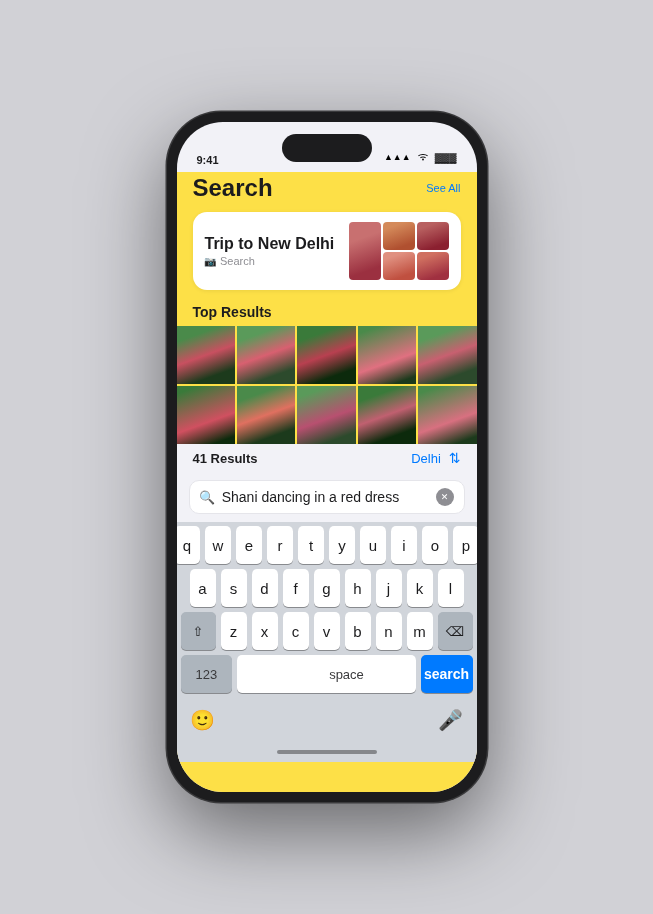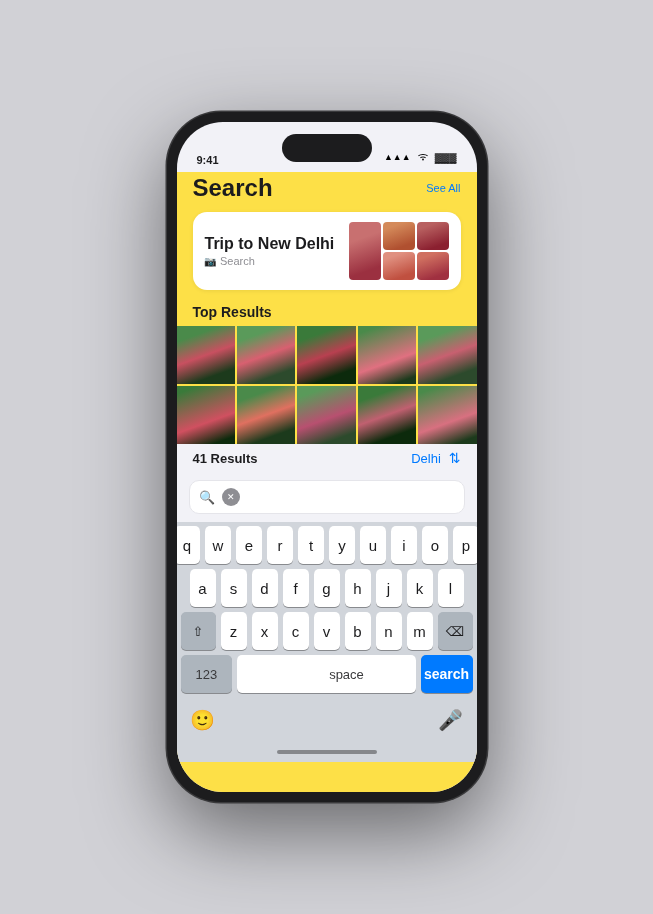--- a/index.html
+++ b/index.html
@@ -464,20 +464,21 @@
         <span class="results-count">41 Results</span>
         <div class="results-actions">
           <span class="select-btn">Delhi</span>
           <span class="sort-icon">⇅</span>
         </div>
       </div>
 
       <div class="search-bar-row">
         <div class="search-input-wrap">
           <span class="search-glass">🔍</span>
+          <span class="search-text-val">Shani dancing in a red dress</span>
           <div class="search-clear"></div>
         </div>
       </div>
 
       <div class="keyboard-area">
         <div class="keyboard">
 
           <div class="key-row">
             <div class="key">q</div>
             <div class="key">w</div>

